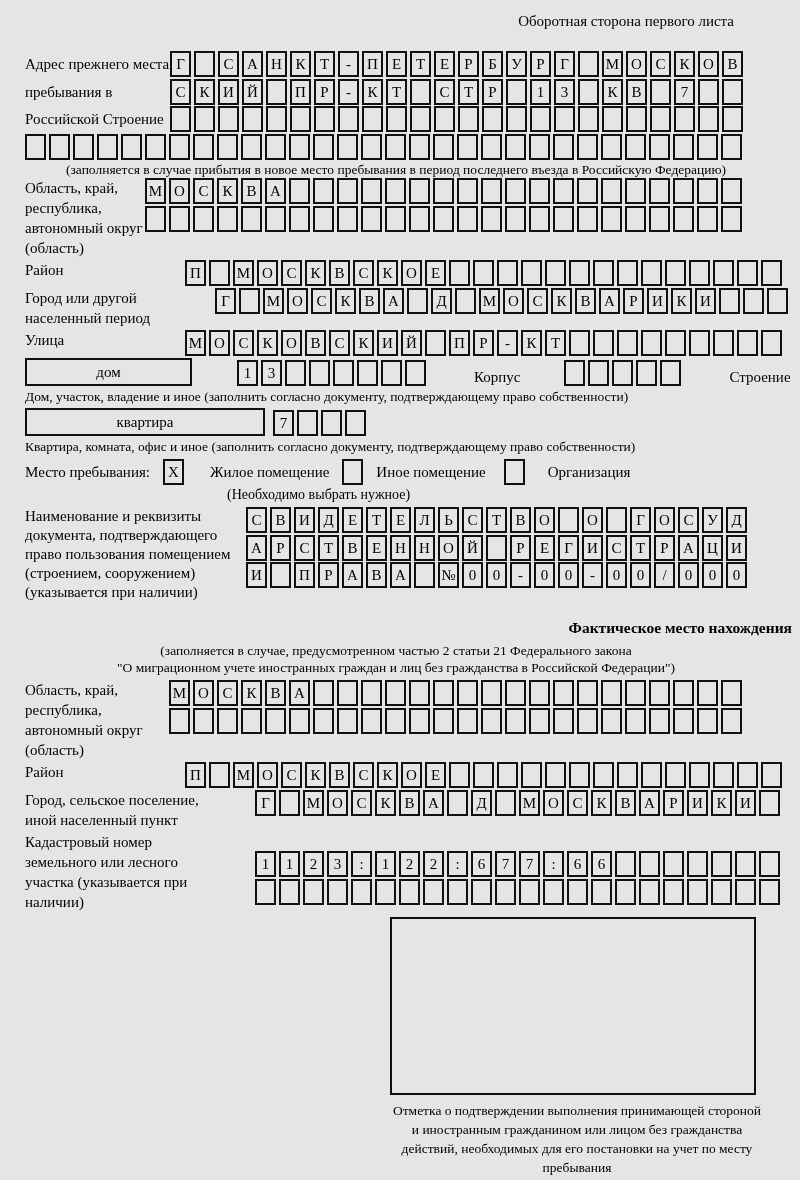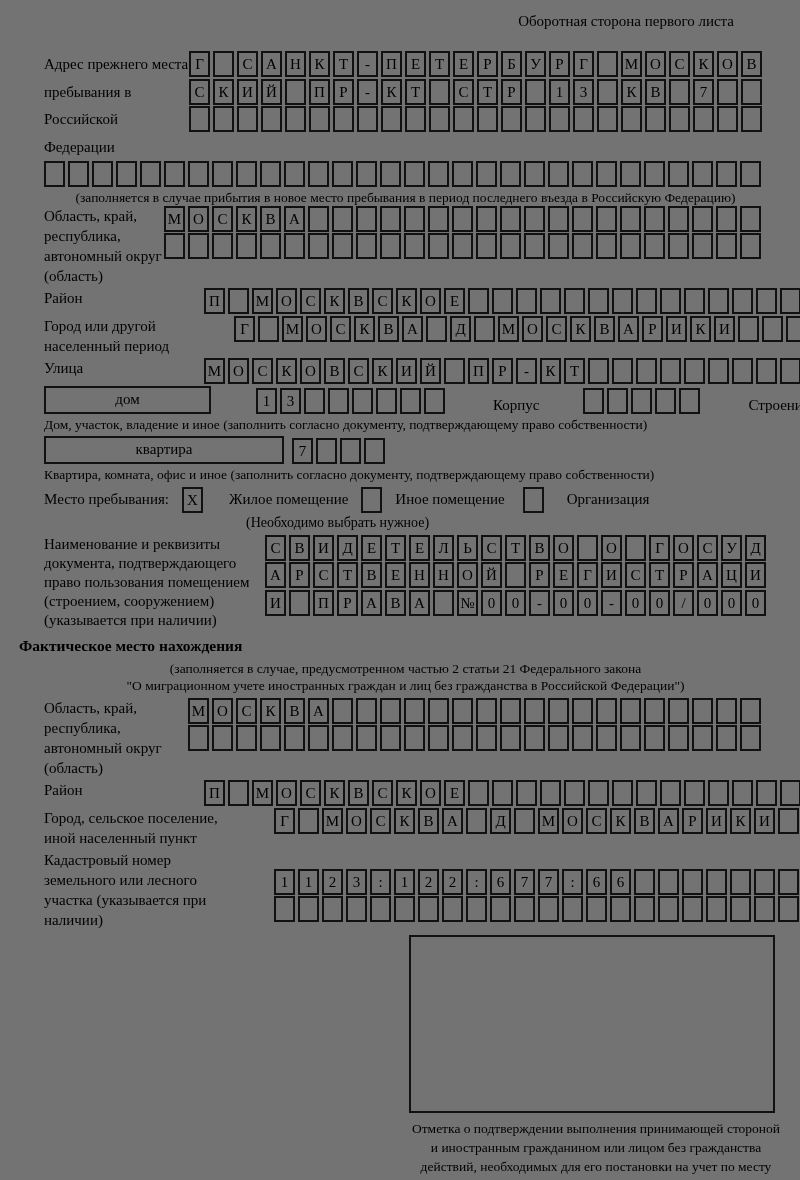--- a/index.html
+++ b/index.html
@@ -1,21 +1,21 @@
 <!DOCTYPE html>
 <html><head>
 <meta charset="utf-8">
 <style>
   html,body{margin:0;padding:0;background:#fff;}
   .page{
     position:relative;
     width:800px;height:1180px;
     box-sizing:border-box;
-    padding:12px 8px 0 19px;
-    background:#737373;color:#000;
+    padding:12px 8px 0 0;
+    background:#e5e5e5;color:#000;
     font-family:"Liberation Serif","DejaVu Serif",serif;
     overflow:hidden;
   }
   .hdr{text-align:right;font-size:15px;padding-right:58px;line-height:19px;}
   .frow{display:flex;align-items:flex-start;}
   .flabel{box-sizing:border-box;padding-left:25px;font-size:15px;flex:0 0 auto;}
   .lh27{line-height:27.5px;}
   .lh21{line-height:21px;}
   .lh20{line-height:20px;}
   .lh19{line-height:19px;}
@@ -44,41 +44,41 @@
   }
   .w167{width:167px;}
   .w200{width:240px;}
   .hrow{display:flex;align-items:flex-end;margin-left:25px;}
   .inlbl{font-size:15px;flex:0 0 auto;}
   .ml4{margin-left:4px;} .ml5{margin-left:5px;} .ml8{margin-left:8px;}
   .ml11{margin-left:26px;} .ml13{margin-left:13px;} .ml18{margin-left:18px;} .ml23{margin-left:23px;}
   .small{font-size:13.5px;line-height:17px;}
   .caption-left{margin-left:25px;margin-top:2px;}
   .title{font-weight:bold;font-size:16.5px;text-align:center;margin:3px 0 5px 0;line-height:21px;}
-  .subtitle{font-weight:bold;font-size:15.5px;text-align:left;margin:6px 0 4px 0;line-height:20px;}
+  .subtitle{font-weight:bold;font-size:15.5px;text-align:right;margin:16px 0 4px 0;line-height:20px;}
   .note{font-size:13.5px;text-align:center;line-height:17px;}
   .mt2{margin-top:2px;gap:40px;} .mt3{margin-top:3px;} .mt4{margin-top:4px;} .mt20{margin-top:20px;}
   .chkrow{display:flex;align-items:center;margin-top:4px;}
   .chkrow .flabel{padding-left:25px;flex-basis:163px;font-size:15px;}
   .chklabel{font-size:15px;flex:0 0 auto;}
   .needed-note{margin-left:227px;font-size:14px;line-height:18px;margin-top:1px;}
   .cad-boxes{margin-top:19px;}
   .stamp-wrap{margin-left:390px;width:374px;margin-top:5px;}
   .stamp-box{box-sizing:border-box;width:366px;height:178px;border:2px solid #111;}
   .stamp-caption{margin-top:6px;font-size:13.5px;line-height:19px;text-align:center;width:374px;}
 </style>
 </head>
 <body>
 
 <div class="page">
 
   <div class="hdr">Оборотная сторона первого листа</div>
 
   <div class="frow mt20">
-    <div class="flabel lw170 lh27">Адрес прежнего места пребывания в Российской Федерации</div>
+    <div class="flabel lw170 lh27">Адрес прежнего места пребывания в Российской Строение</div>
     <div class="rowscol">
       <div class="cells mb">
           <span class="cell">Г</span>
           <span class="cell"></span>
           <span class="cell">С</span>
           <span class="cell">А</span>
           <span class="cell">Н</span>
           <span class="cell">К</span>
           <span class="cell">Т</span>
           <span class="cell">-</span>

